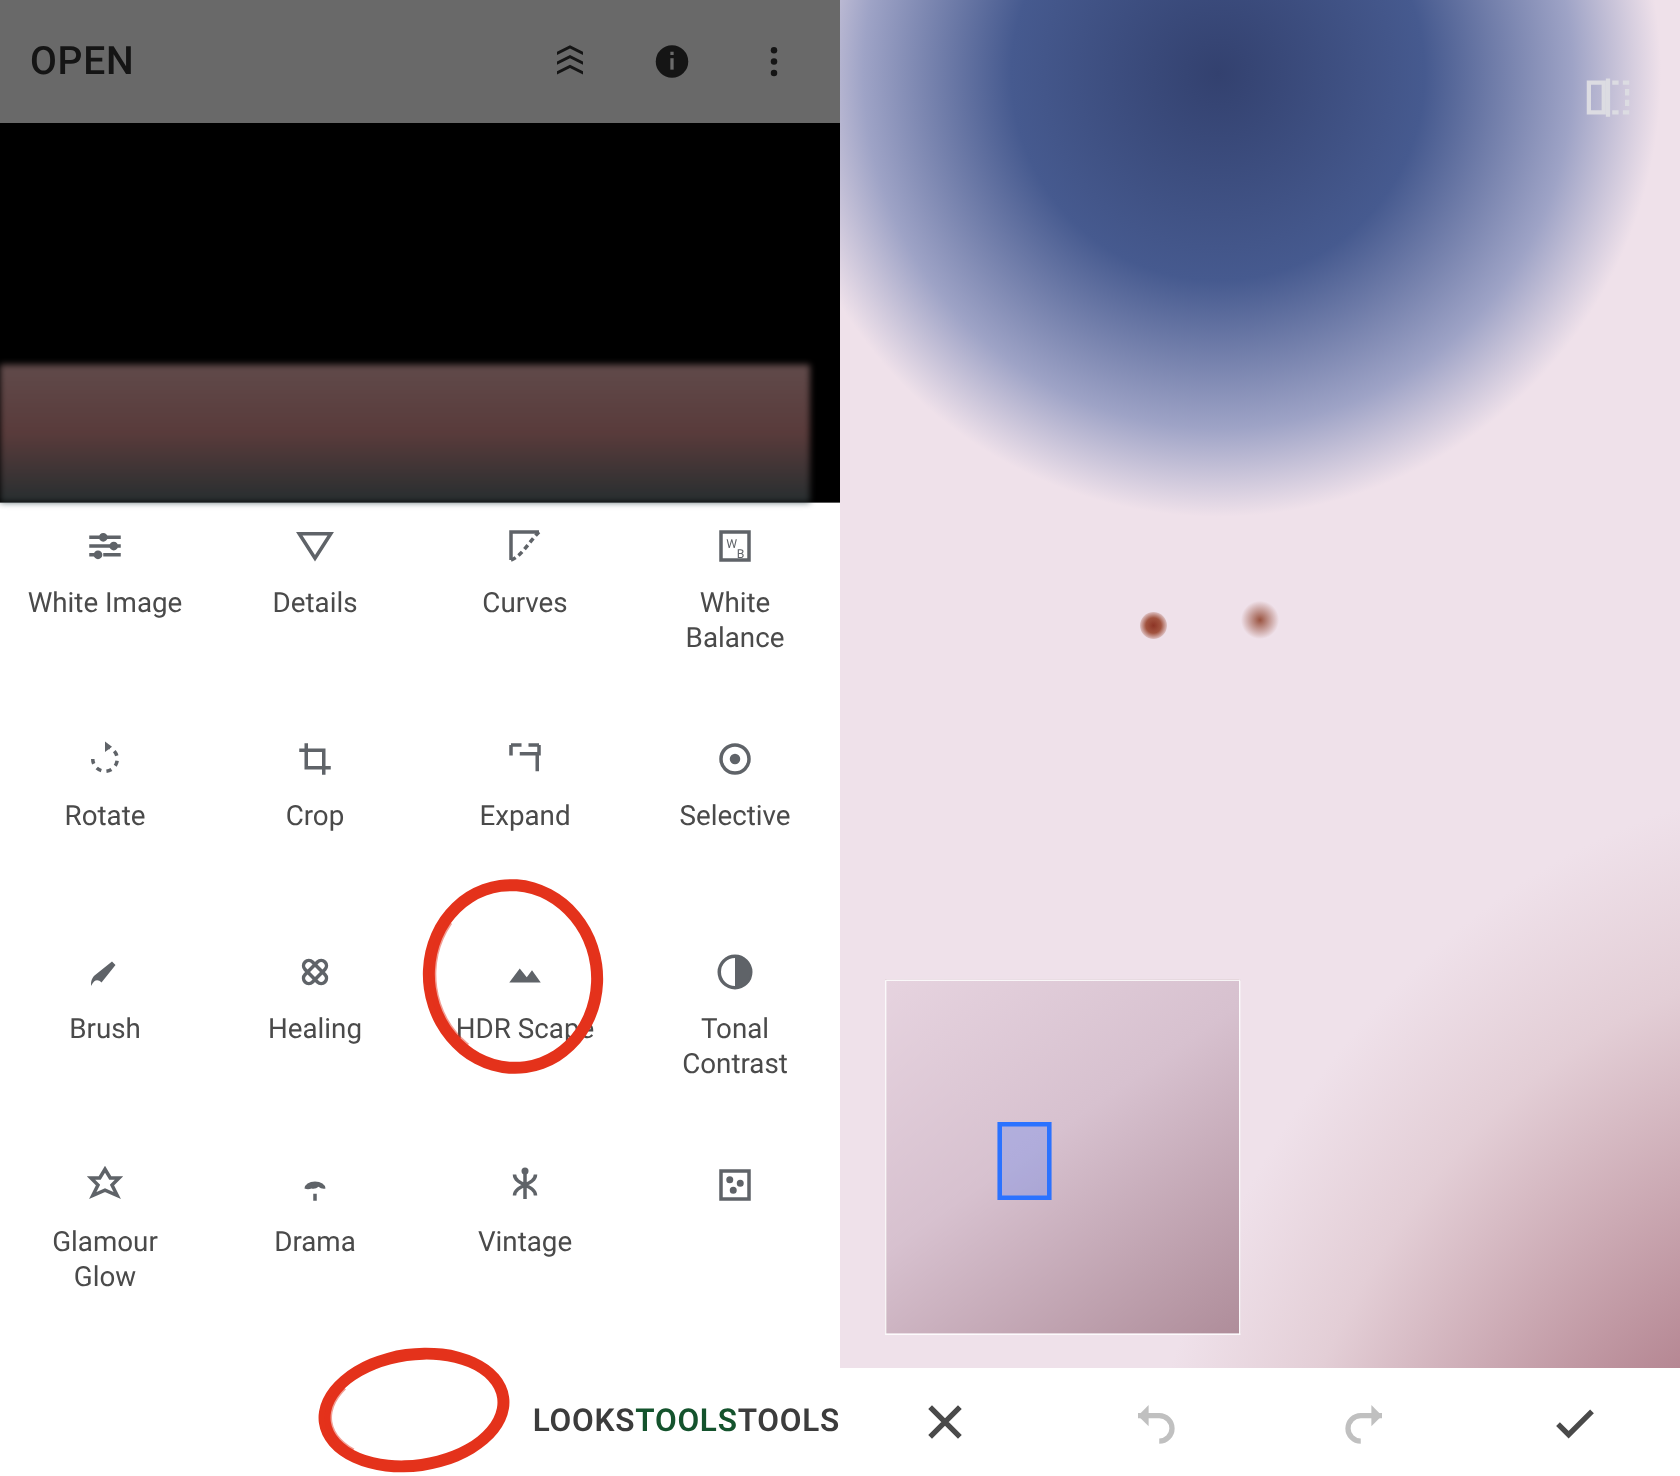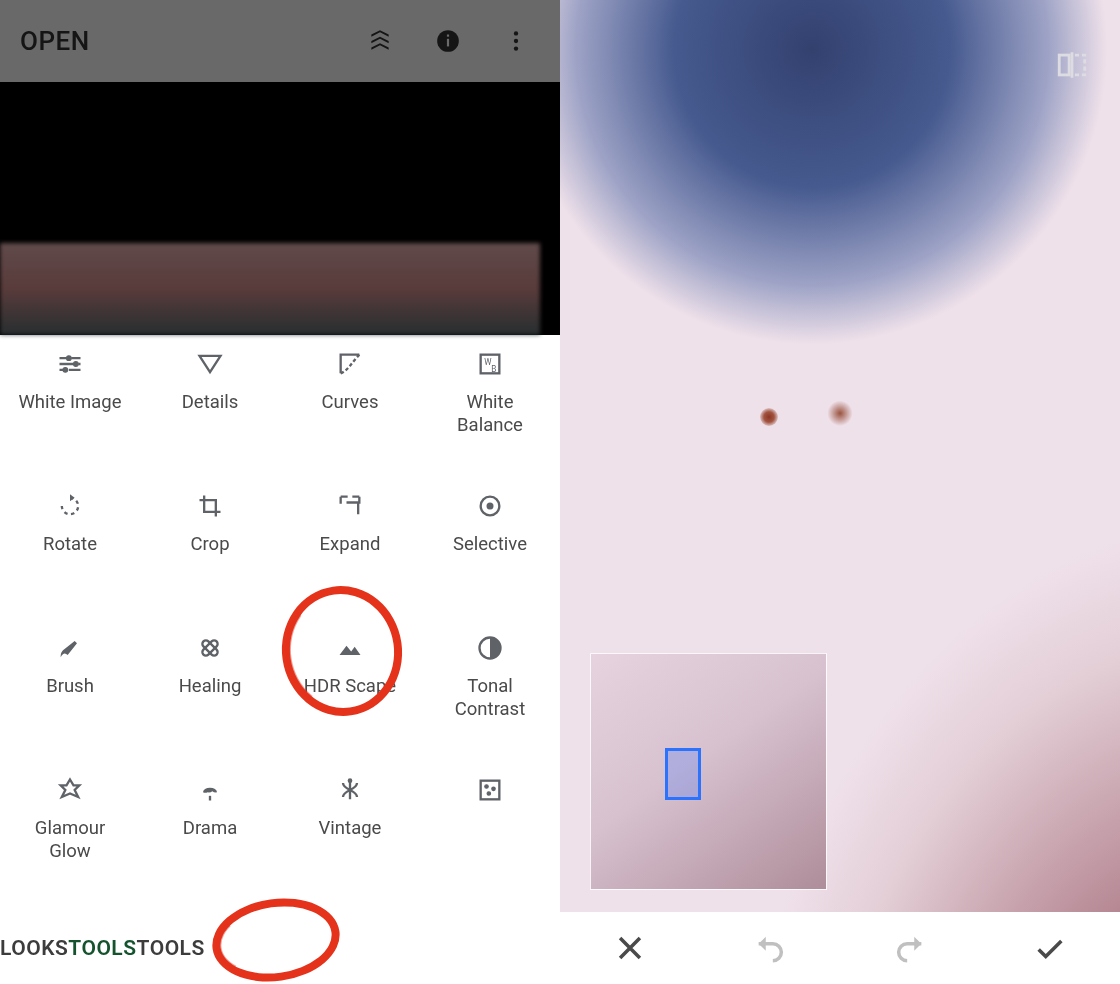--- a/index.html
+++ b/index.html
@@ -51,21 +51,21 @@
     height: 116px; gap: 12px; cursor: pointer;
     color: #4a4a4a;
   }
   .tool .ticon { width: 30px; height: 30px; display: flex; align-items: center; justify-content: center; }
   .tool .ticon svg { width: 28px; height: 28px; fill: #5f6368; stroke: #5f6368; }
   .tool span { font-size: 18.5px; text-align: center; line-height: 1.25; color: #4a4a4a; font-weight: 400; }
 
   
   .bottom-tabs {
     position: absolute; bottom: 0; left: 0; right: 0; height: 72px;
-    display: flex; align-items: center; justify-content: flex-start;
+    display: flex; align-items: center; justify-content: flex-end;
     background: #fff;
   }
   .bottom-tabs .tab {
     font-size: 21px; font-weight: 600; letter-spacing: .5px; color: #3c3c3c;
     cursor: pointer;
   }
   .bottom-tabs .tab.active { color: #14532d; }
 
   
   .redcircle {

